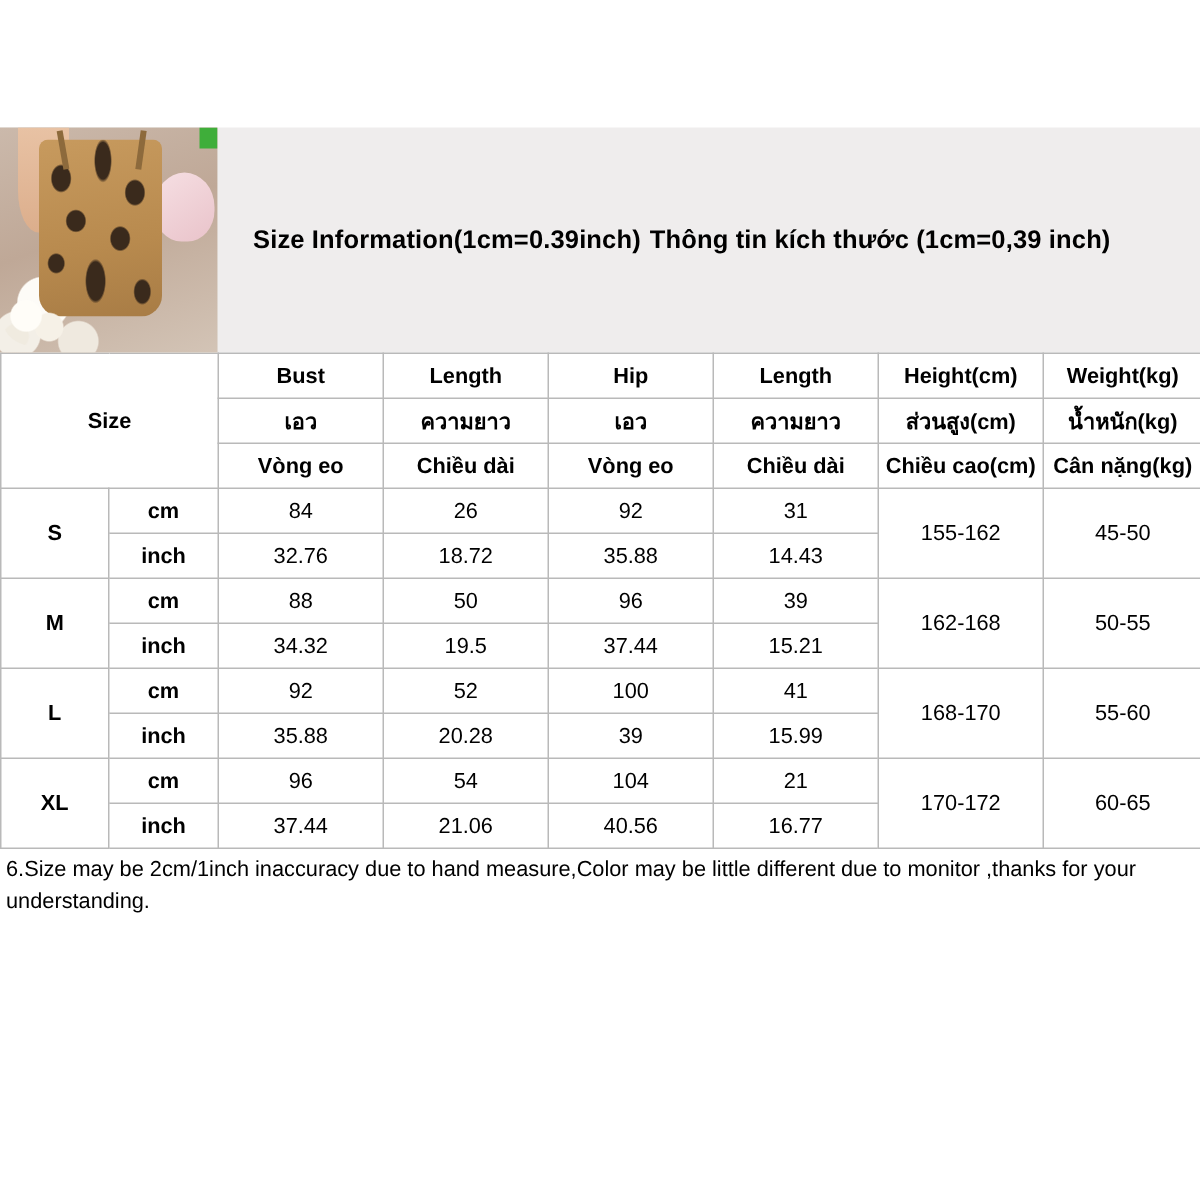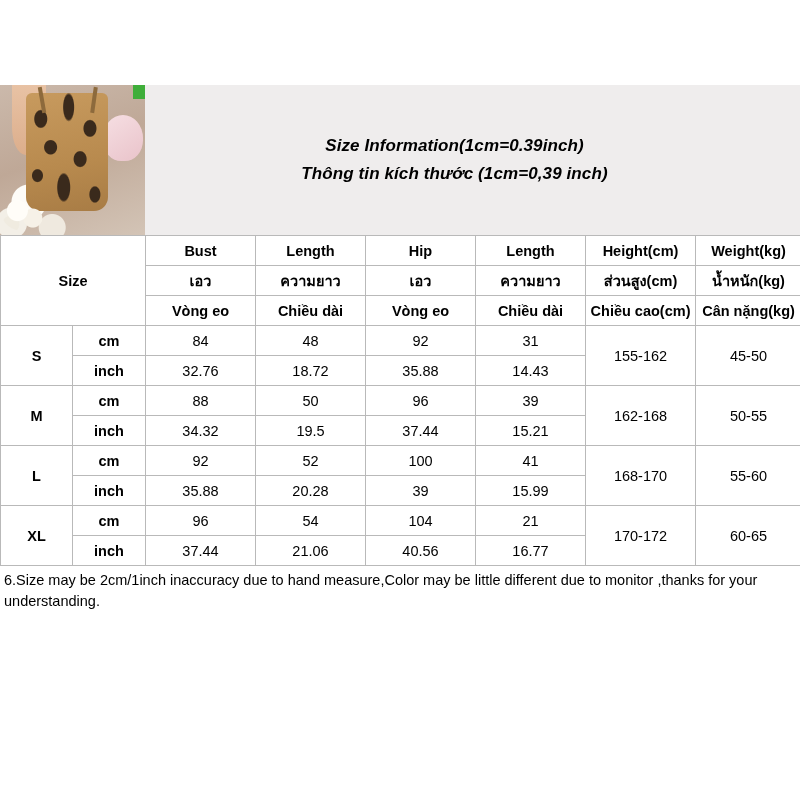--- a/index.html
+++ b/index.html
@@ -115,26 +115,25 @@
     right: 0;
     top: 0;
     width: 12px;
     height: 14px;
     background: #3fae3a;
   }
 
   .header-title {
     flex: 1 1 auto;
     display: flex;
-    flex-direction: column;
+    flex-direction: row;
     align-items: center;
     justify-content: center;
     gap: 6px;
     padding-right: 36px;
-    font-style: italic;
   }
   .header-title div {
     font-weight: bold;
     font-size: 17px;
     line-height: 22px;
     letter-spacing: 0.1px;
     text-align: center;
   }
 
   
@@ -251,21 +250,21 @@
           <td class="hdr-viet">Vòng eo</td>
           <td class="hdr-viet">Chiều dài</td>
           <td class="hdr-viet">Chiều cao(cm)</td>
           <td class="hdr-viet">Cân nặng(kg)</td>
         </tr>
 
         <tr>
           <td class="size-label" rowspan="2">S</td>
           <td class="unit">cm</td>
           <td>84</td>
-          <td>48</td>
+          <td>26</td>
           <td>92</td>
           <td>31</td>
           <td rowspan="2">155-162</td>
           <td rowspan="2">45-50</td>
         </tr>
         <tr>
           <td class="unit">inch</td>
           <td>32.76</td>
           <td>18.72</td>
           <td>35.88</td>

